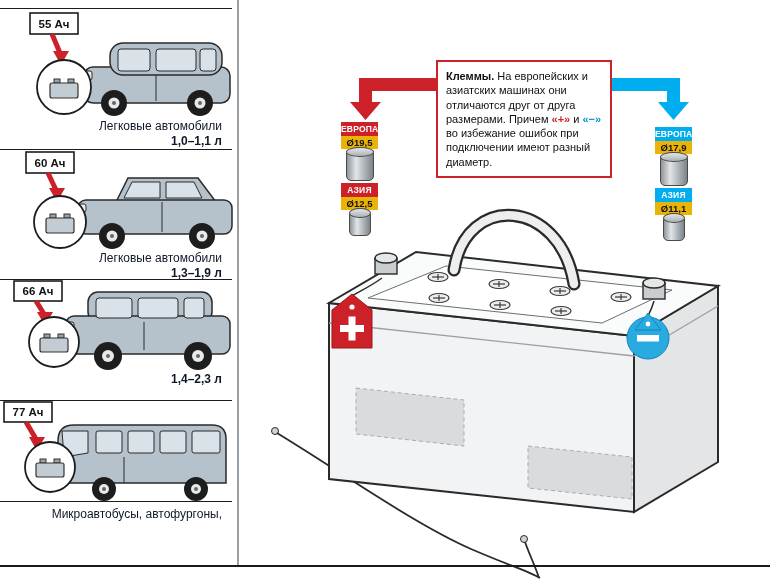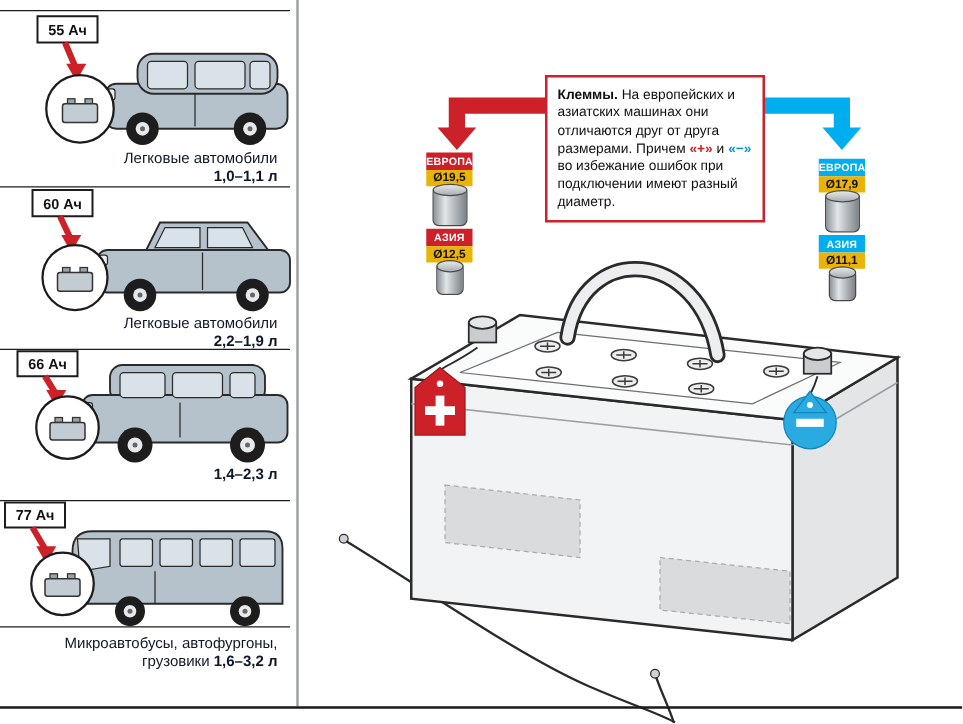--- a/index.html
+++ b/index.html
@@ -116,21 +116,21 @@
         <g>
           <circle cx="60" cy="72" r="26" fill="#fff" stroke="#1c1c1c" stroke-width="1.8"></circle>
           <rect x="50" y="64" width="6" height="4" fill="#9aa3a9" stroke="#333"></rect>
           <rect x="64" y="64" width="6" height="4" fill="#9aa3a9" stroke="#333"></rect>
           <rect x="46" y="68" width="28" height="15" rx="2" fill="#c3ccd2" stroke="#333" stroke-width="1.2"></rect>
         </g>
       </svg>
       <div class="v-label">
         <div>Легковые автомобили</div>
         <div><span></span>
-             <b>2,2–1,9 л</b></div>
+             <b>1,3–1,9 л</b></div>
       </div>
     </div>
 
     <div class="v-item s3">
       <svg width="237" height="92" viewBox="0 0 237 92">
         <g>
           <rect x="88" y="12" width="124" height="30" rx="10" fill="#b5c2cb" stroke="#2a2a2a" stroke-width="1.5"></rect>
           <rect x="66" y="36" width="164" height="38" rx="8" fill="#b5c2cb" stroke="#2a2a2a" stroke-width="1.5"></rect>
           <rect x="96" y="18" width="36" height="20" rx="3" fill="#d9e2e8" stroke="#2a2a2a"></rect>
           <rect x="138" y="18" width="40" height="20" rx="3" fill="#d9e2e8" stroke="#2a2a2a"></rect>
@@ -193,22 +193,20 @@
         <g>
           <circle cx="50" cy="66" r="25" fill="#fff" stroke="#1c1c1c" stroke-width="1.8"></circle>
           <rect x="40" y="58" width="6" height="4" fill="#9aa3a9" stroke="#333"></rect>
           <rect x="54" y="58" width="6" height="4" fill="#9aa3a9" stroke="#333"></rect>
           <rect x="36" y="62" width="28" height="14" rx="2" fill="#c3ccd2" stroke="#333" stroke-width="1.2"></rect>
         </g>
       </svg>
       <div class="ground-line"></div>
       <div class="v-label">
         <div>Микроавтобусы, автофургоны,</div>
-        <div><span>грузовики</span>
-             <b>1,6–3,2 л</b></div>
       </div>
     </div>
   </div>
 
   <div class="divider"></div>
 
   <div class="right-col">
 
     <svg class="scene" width="533" height="579" viewBox="0 0 533 579">
 

